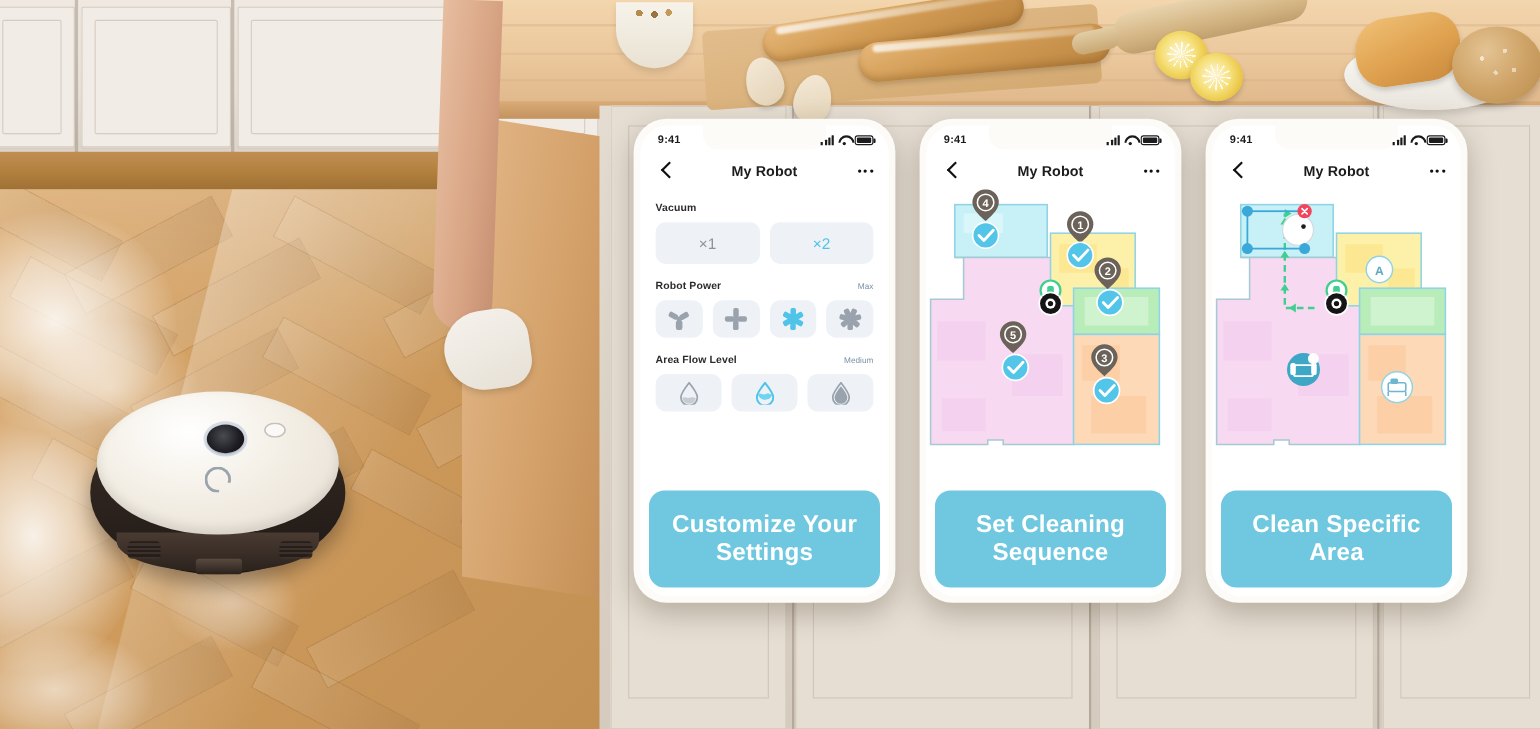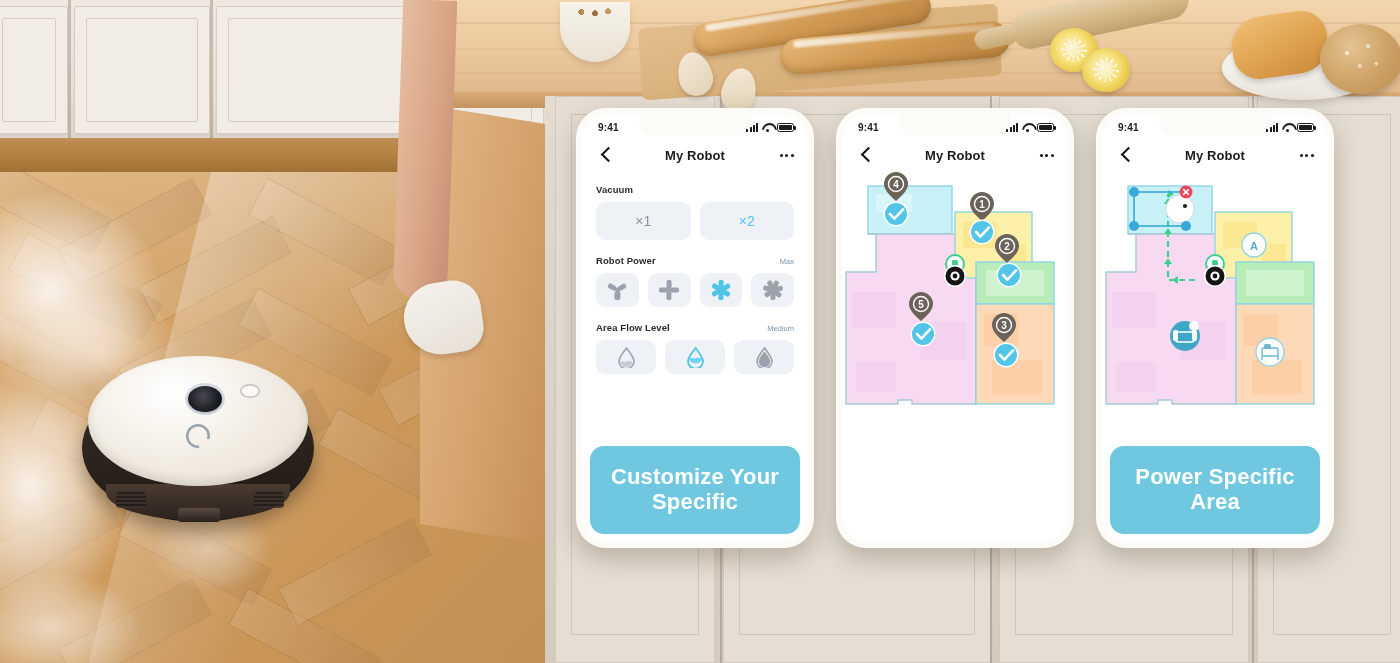--- a/index.html
+++ b/index.html
@@ -527,21 +527,21 @@
             <span class="drop-wrap">
               <svg width="17" height="21" viewBox="0 0 17 21">
                 <path d="M8.5 1 C8.5 1 16 10.5 16 14.2 A7.5 7.5 0 0 1 1 14.2 C1 10.5 8.5 1 8.5 1 Z" fill="none" stroke="#9aa3ad" stroke-width="1.6"></path>
                 <path d="M8.5 4.2 C8.5 4.2 14.3 11.2 14.3 14.3 A5.8 5.8 0 0 1 2.7 14.3 C2.7 11.2 8.5 4.2 8.5 4.2 Z" fill="#9aa3ad"></path>
               </svg>
             </span>
           </div>
         </div>
       </div>
 
-      <div class="caption">Customize Your Specific</div>
+      <div class="caption">Customize Your Settings</div>
     </div>
   </div>
 
   <div class="phone" style="left:836px; top:108px;">
     <div class="phone-screen">
       <div class="notch"></div>
       <div class="statusbar">
         <span class="status-time">9:41</span>
         <span class="status-icons">
           <span class="sig">
@@ -647,20 +647,21 @@
             <text x="162" y="157" font-family="Liberation Sans, sans-serif" font-size="10" font-weight="700" fill="#ffffff" text-anchor="middle">3</text>
           </g>
           <g>
             <circle cx="164" cy="183" r="12.5" fill="#ffffff"></circle>
             <circle cx="164" cy="183" r="11" fill="#52c5e8"></circle>
             <path d="M158 183 l4.4 4.6 L171 178.4" stroke="#ffffff" stroke-width="2.6" fill="none" stroke-linecap="round" stroke-linejoin="round"></path>
           </g>
         </svg>
       </div>
 
+      <div class="caption">Set Cleaning Sequence</div>
     </div>
   </div>
 
   <div class="phone" style="left:1096px; top:108px;">
     <div class="phone-screen">
       <div class="notch"></div>
       <div class="statusbar">
         <span class="status-time">9:41</span>
         <span class="status-icons">
           <span class="sig">
@@ -740,17 +741,17 @@
           <g>
             <circle cx="168" cy="180" r="14" fill="#ffffff" stroke="#8fd4e4" stroke-width="1.3"></circle>
             <rect x="160" y="176" width="16" height="8" rx="1.8" fill="none" stroke="#6fb6cf" stroke-width="1.4"></rect>
             <rect x="162" y="172" width="7" height="5" rx="1.5" fill="#6fb6cf"></rect>
             <line x1="160" y1="184" x2="160" y2="188" stroke="#6fb6cf" stroke-width="1.4"></line>
             <line x1="176" y1="184" x2="176" y2="188" stroke="#6fb6cf" stroke-width="1.4"></line>
           </g>
         </svg>
       </div>
 
-      <div class="caption">Power Specific Area</div>
+      <div class="caption">Clean Specific Area</div>
     </div>
   </div>
 
 </div>
 
 </body></html>

